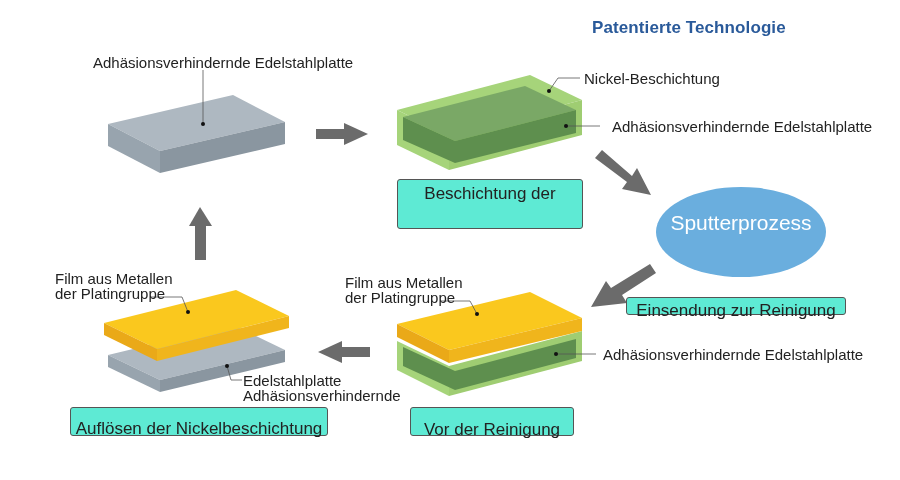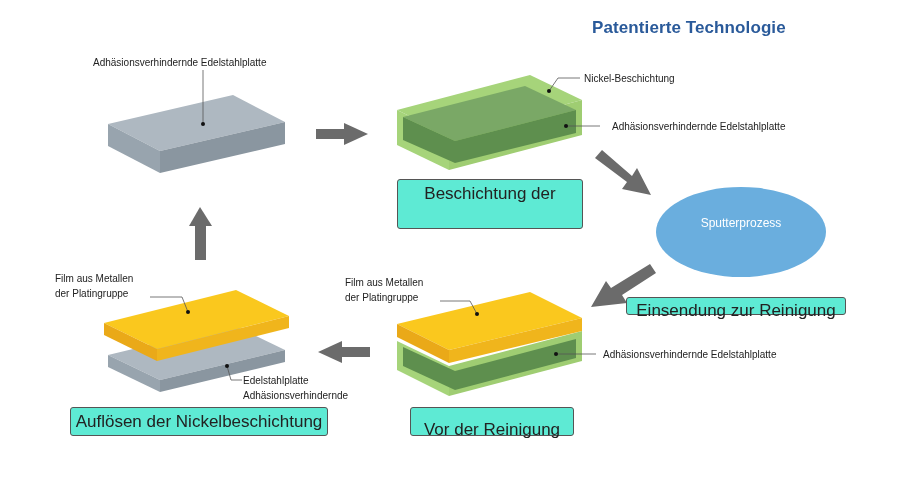--- a/index.html
+++ b/index.html
@@ -1,21 +1,21 @@
 <!DOCTYPE html>
 <html><head>
 <meta charset="utf-8">
 <style>
   html,body{margin:0;padding:0;background:#ffffff;}
   body{width:900px;height:480px;position:relative;overflow:hidden;font-family:"Liberation Sans","DejaVu Sans",sans-serif;color:#222;}
   .title{position:absolute;left:592px;top:18px;font-size:17px;font-weight:bold;color:#2a5a9a;letter-spacing:0.1px;}
-  .lbl{position:absolute;font-size:10px;color:#222;line-height:15px;white-space:nowrap;}
+  .lbl{position:absolute;font-size:15px;color:#222;line-height:15px;white-space:nowrap;}
   .box{position:absolute;border:1.3px solid #555;border-radius:3px;background:#5eead4;text-align:center;font-size:17px;line-height:21px;color:#222;box-sizing:border-box;}
   svg.main{position:absolute;left:0;top:0;}
-  .ellipse-text{position:absolute;left:656px;top:213px;width:170px;text-align:center;color:#ffffff;font-size:12px;line-height:20px;}
+  .ellipse-text{position:absolute;left:656px;top:213px;width:170px;text-align:center;color:#ffffff;font-size:21px;line-height:20px;}
 </style>
 </head>
 <body>
 
 <div class="title">Patentierte Technologie</div>
 
 <svg class="main" width="900" height="480" viewBox="0 0 900 480">
 
   <g>
     <polygon points="108,124 233,95 285,122 160,151" fill="#aeb8c1"></polygon>
@@ -116,13 +116,13 @@
 
 <div class="lbl" style="left:55px;top:271px;">
   <div>Film aus Metallen</div>
   <div>der Platingruppe</div>
 </div>
 <div class="lbl" style="left:243px;top:373px;">
   <div>Edelstahlplatte</div>
   <div>Adhäsionsverhindernde</div>
 </div>
 
-<div class="box" style="left:70px;top:407px;width:258px;height:29px;padding-top:3px;">Auflösen der Nickelbeschichtung</div>
+<div class="box" style="left:70px;top:407px;width:258px;height:29px;padding-top:10px;">Auflösen der Nickelbeschichtung</div>
 
 </body></html>

